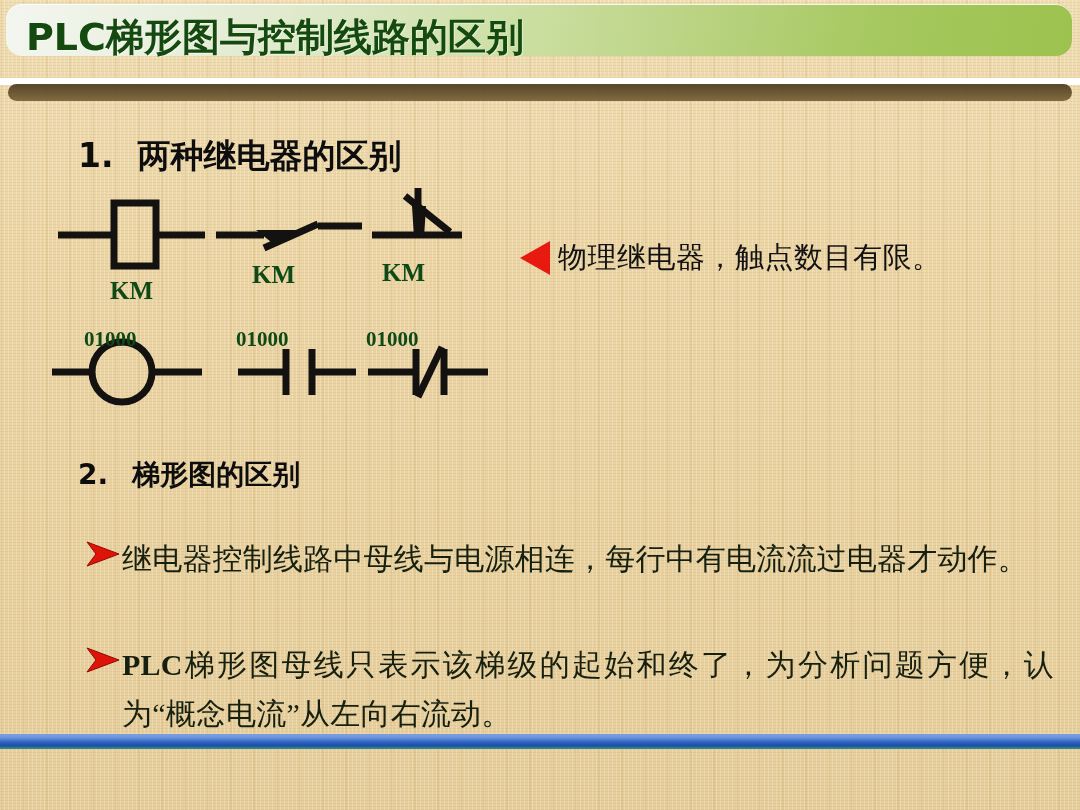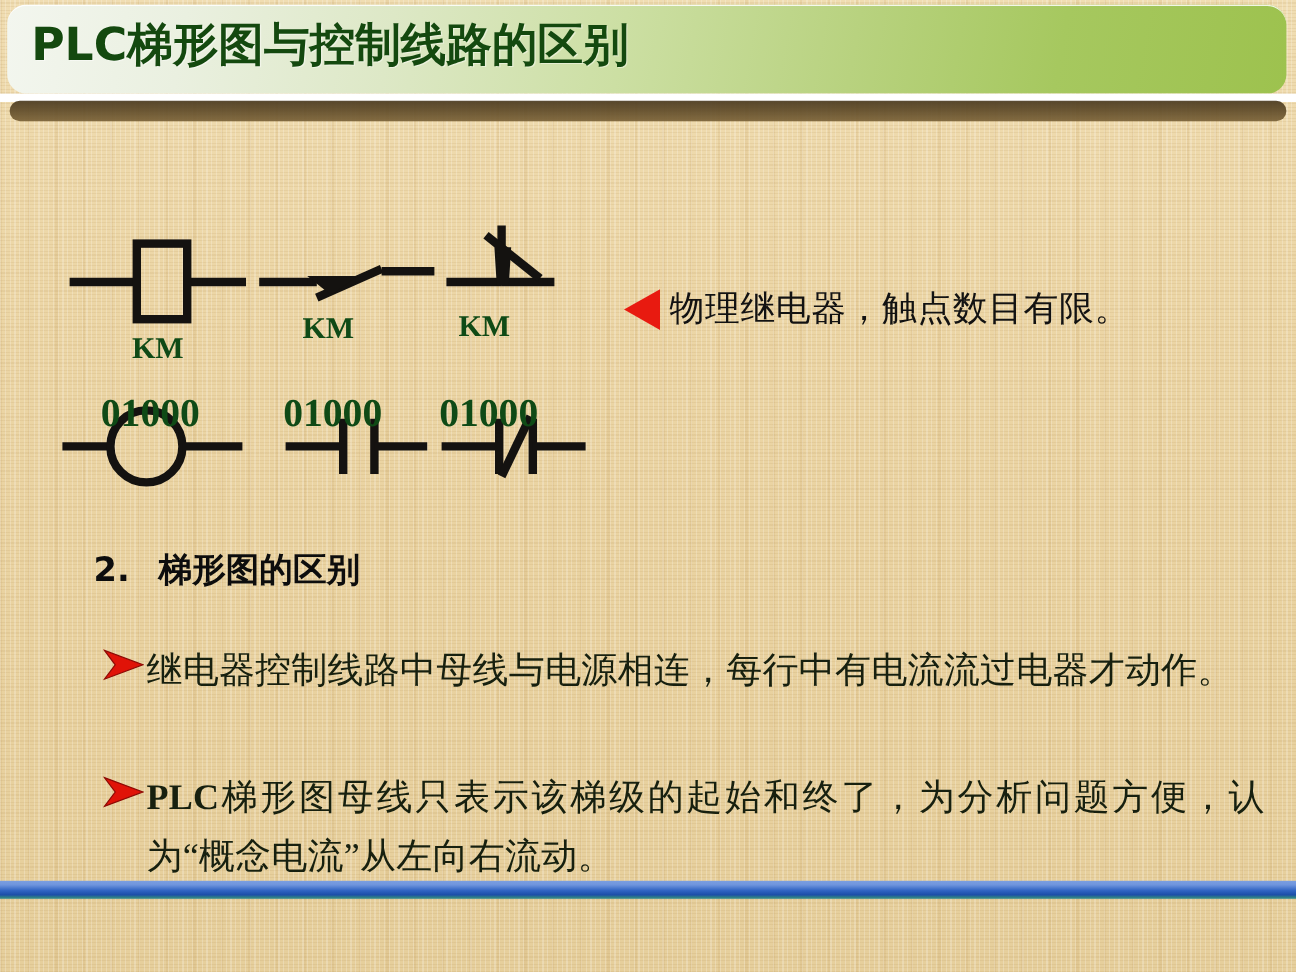--- a/index.html
+++ b/index.html
@@ -20,21 +20,21 @@
       repeating-linear-gradient(90deg, rgba(190,150,85,0.14) 0px, rgba(190,150,85,0.14) 2px, rgba(0,0,0,0) 2px, rgba(0,0,0,0) 23px),
       linear-gradient(180deg, #f0ddb2 0%, #ecd6a6 30%, #e9d2a0 65%, #e6cf9c 100%);
   }
 
   
   .header-bar {
     position: absolute;
     left: 6px;
     top: 4px;
     width: 1066px;
-    height: 74px;
+    height: 52px;
     border-radius: 16px;
     background: linear-gradient(100deg,
         #f3f6ef 0%,
         #eaf0e0 14%,
         #dde8c6 30%,
         #ccdfa3 48%,
         #b8d27f 66%,
         #a6c85f 82%,
         #9dc24e 100%);
     box-shadow: inset 0 1px 0 rgba(255,255,255,0.85);
@@ -93,21 +93,21 @@
 
   
   .lbl-green {
     position: absolute;
     color: #0f4a16;
     font-family: "Liberation Serif", "DejaVu Serif", serif;
     font-weight: bold;
     white-space: nowrap;
   }
   .km { font-size: 25px; }
-  .plcaddr { font-size: 33px; }
+  .plcaddr { font-size: 21px; }
 
   #km1 { left: 110px; top: 277px; }
   #km2 { left: 252px; top: 261px; }
   #km3 { left: 382px; top: 259px; }
   #addr1 { left: 84px; top: 327px; }
   #addr2 { left: 236px; top: 327px; }
   #addr3 { left: 366px; top: 327px; }
 
   
   .callout {
@@ -190,20 +190,23 @@
 <body>
 
 <div class="slide">
 
   <div class="header-bar">
     <div class="header-title">PLC梯形图与控制线路的区别</div>
   </div>
   <div class="header-white-gap"></div>
   <div class="header-shadow-band"></div>
 
+  <div class="sec-head" id="sec1-head">
+    <span class="sec-num">1.</span><span>两种继电器的区别</span>
+  </div>
 
   <svg class="symbols" viewBox="0 0 470 230">
     <g stroke="#141210" stroke-width="7" fill="none" stroke-linecap="butt">
 
       <line x1="8" y1="49" x2="64" y2="49"></line>
       <line x1="106" y1="49" x2="155" y2="49"></line>
       <rect x="64" y="17" width="42" height="63" stroke-width="7"></rect>
 
       <line x1="166" y1="49" x2="214" y2="49"></line>
       <line x1="214" y1="62" x2="268" y2="38"></line>

